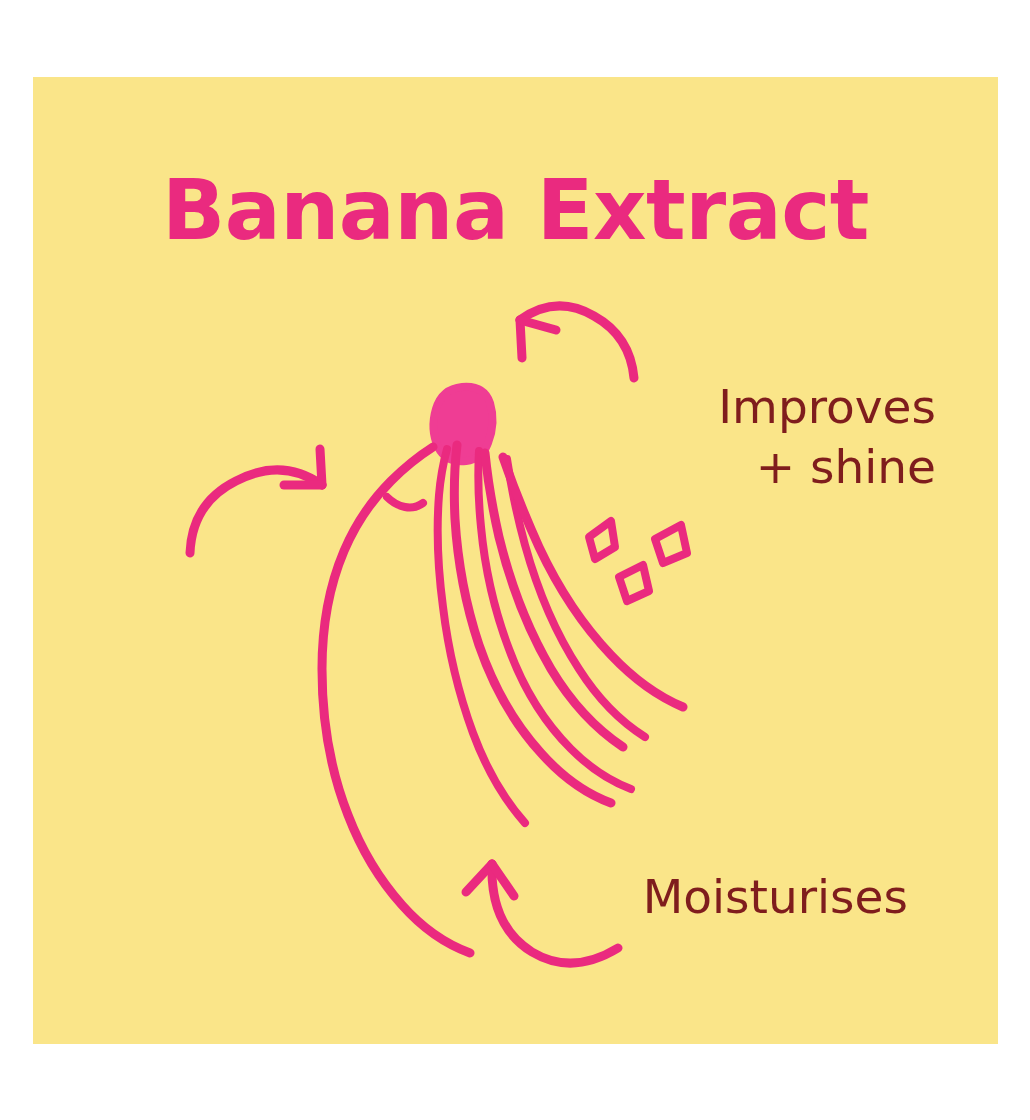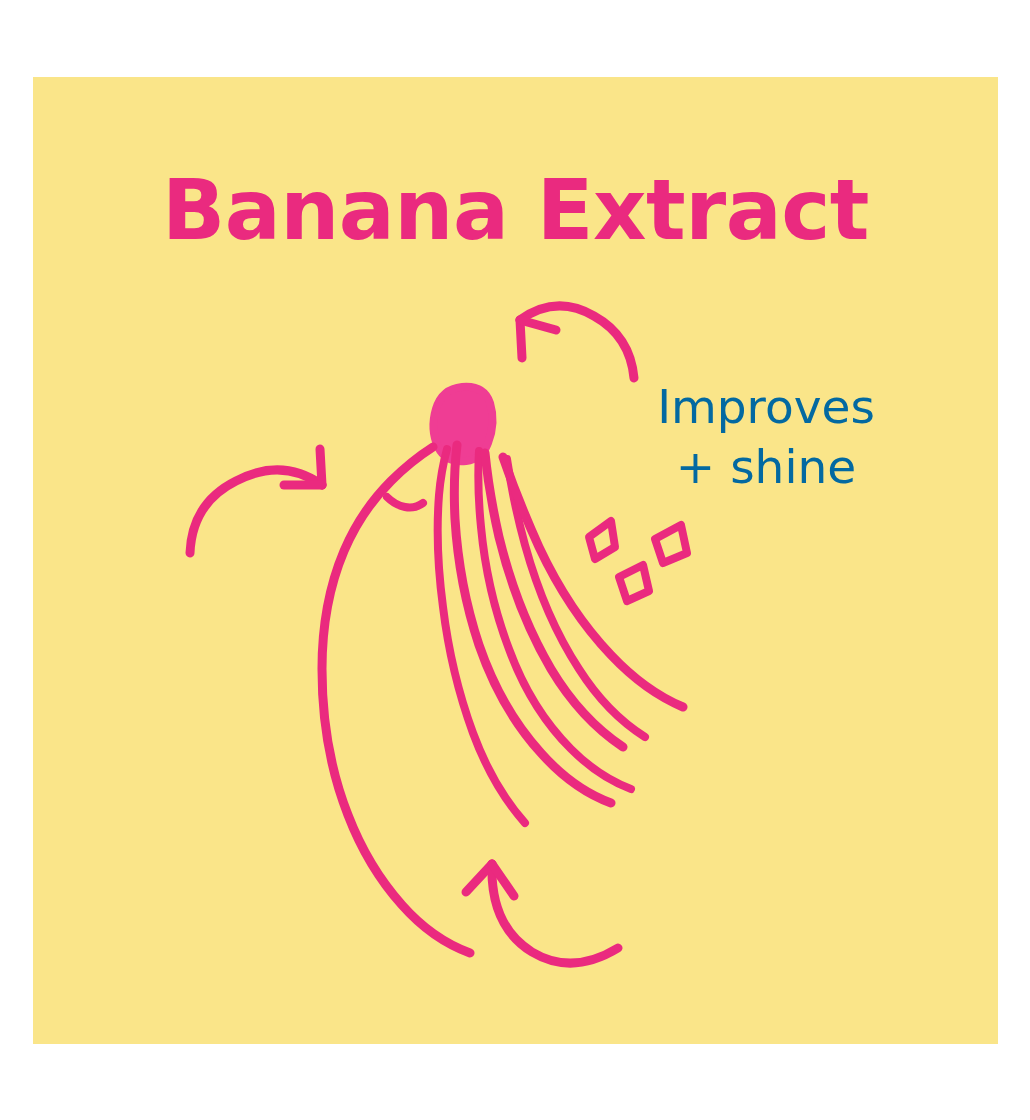--- a/index.html
+++ b/index.html
@@ -48,26 +48,26 @@
     font-size: 83px;
     letter-spacing: -0.5px;
     line-height: 1;
     white-space: nowrap;
     margin-top: 32px;
   }
 
   
   .label {
     position: absolute;
-    color: #0369a1;
+    color: #7f1d1d;
     font-family: "DejaVu Sans", sans-serif;
     font-weight: normal;
     font-size: 47px;
     line-height: 1.28;
-    text-align: center;
+    text-align: right;
     white-space: nowrap;
   }
   .label .ln { display: block; }
 
   #label-improves {
     left: 563px;
     top: 300px;
     width: 340px;
   }
   #label-nourishes {
@@ -180,16 +180,17 @@
       </svg>
     </div>
 
     <div class="label" id="label-improves">
       <span class="ln">Improves</span>
       <span class="ln">+ shine</span>
     </div>
 
 
     <div class="label" id="label-moisturises">
+      <span class="ln">Moisturises</span>
     </div>
 
   </div>
 </div>
 
 </body></html>

